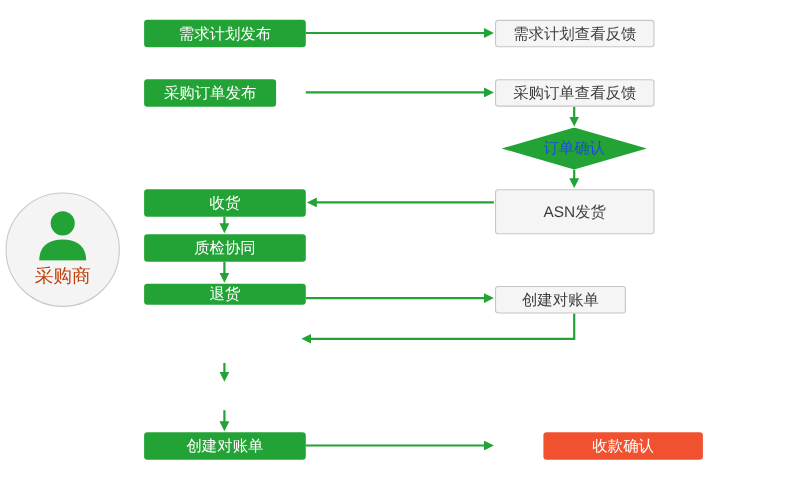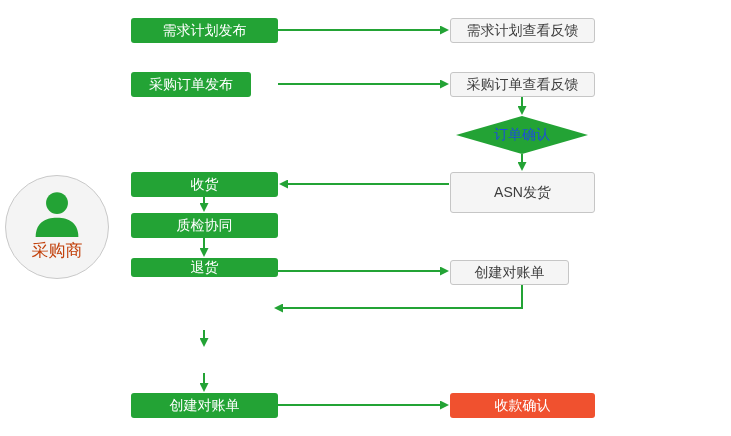--- a/index.html
+++ b/index.html
@@ -15,21 +15,21 @@
     font-family:"Liberation Sans","DejaVu Sans",sans-serif;overflow:hidden;
   }
   .lines{position:absolute;left:0;top:0;width:731px;height:436px;pointer-events:none;}
   .conn{fill:none;stroke:var(--green,#23a335);stroke-width:2;}
   .node{
     position:absolute;display:flex;align-items:center;justify-content:center;
     font-size:14px;box-sizing:border-box;white-space:nowrap;
   }
   .green-rect{background:var(--green,#23a335);color:#fff;border-radius:3px;}
   .white-rect{background:var(--gray-fill,#f5f5f5);border:1px solid var(--gray-border,#c6c6c6);color:var(--text-dark,#3d3d3d);border-radius:3px;}
-  .red-rect{background:var(--red,#f0512f);color:#fff;border-radius:3px;}
+  .red-rect{background:var(--red,#f0512f);color:#fff;border-radius:3px;margin-left:44px;}
   .diamond{position:absolute;}
   .d-shape{position:absolute;inset:0;clip-path:polygon(50% 0,100% 50%,50% 100%,0 50%);}
   .diamond.green .d-shape{background:var(--green,#23a335);}
   .diamond.gray .d-outer{position:absolute;inset:0;clip-path:polygon(50% 0,100% 50%,50% 100%,0 50%);background:#c2c2c2;}
   .diamond.gray .d-inner{position:absolute;inset:1.5px;clip-path:polygon(50% 0,100% 50%,50% 100%,0 50%);background:#f3f3f3;}
   .d-label{position:absolute;inset:0;display:flex;align-items:center;justify-content:center;font-size:14px;}
   .diamond.green .d-label{color:#1d4ed8;}
   .diamond.gray .d-label{color:var(--text-dark,#3d3d3d);}
   .actor{
     position:absolute;border-radius:50%;background:#f4f4f4;border:1px solid #c9c9c9;

